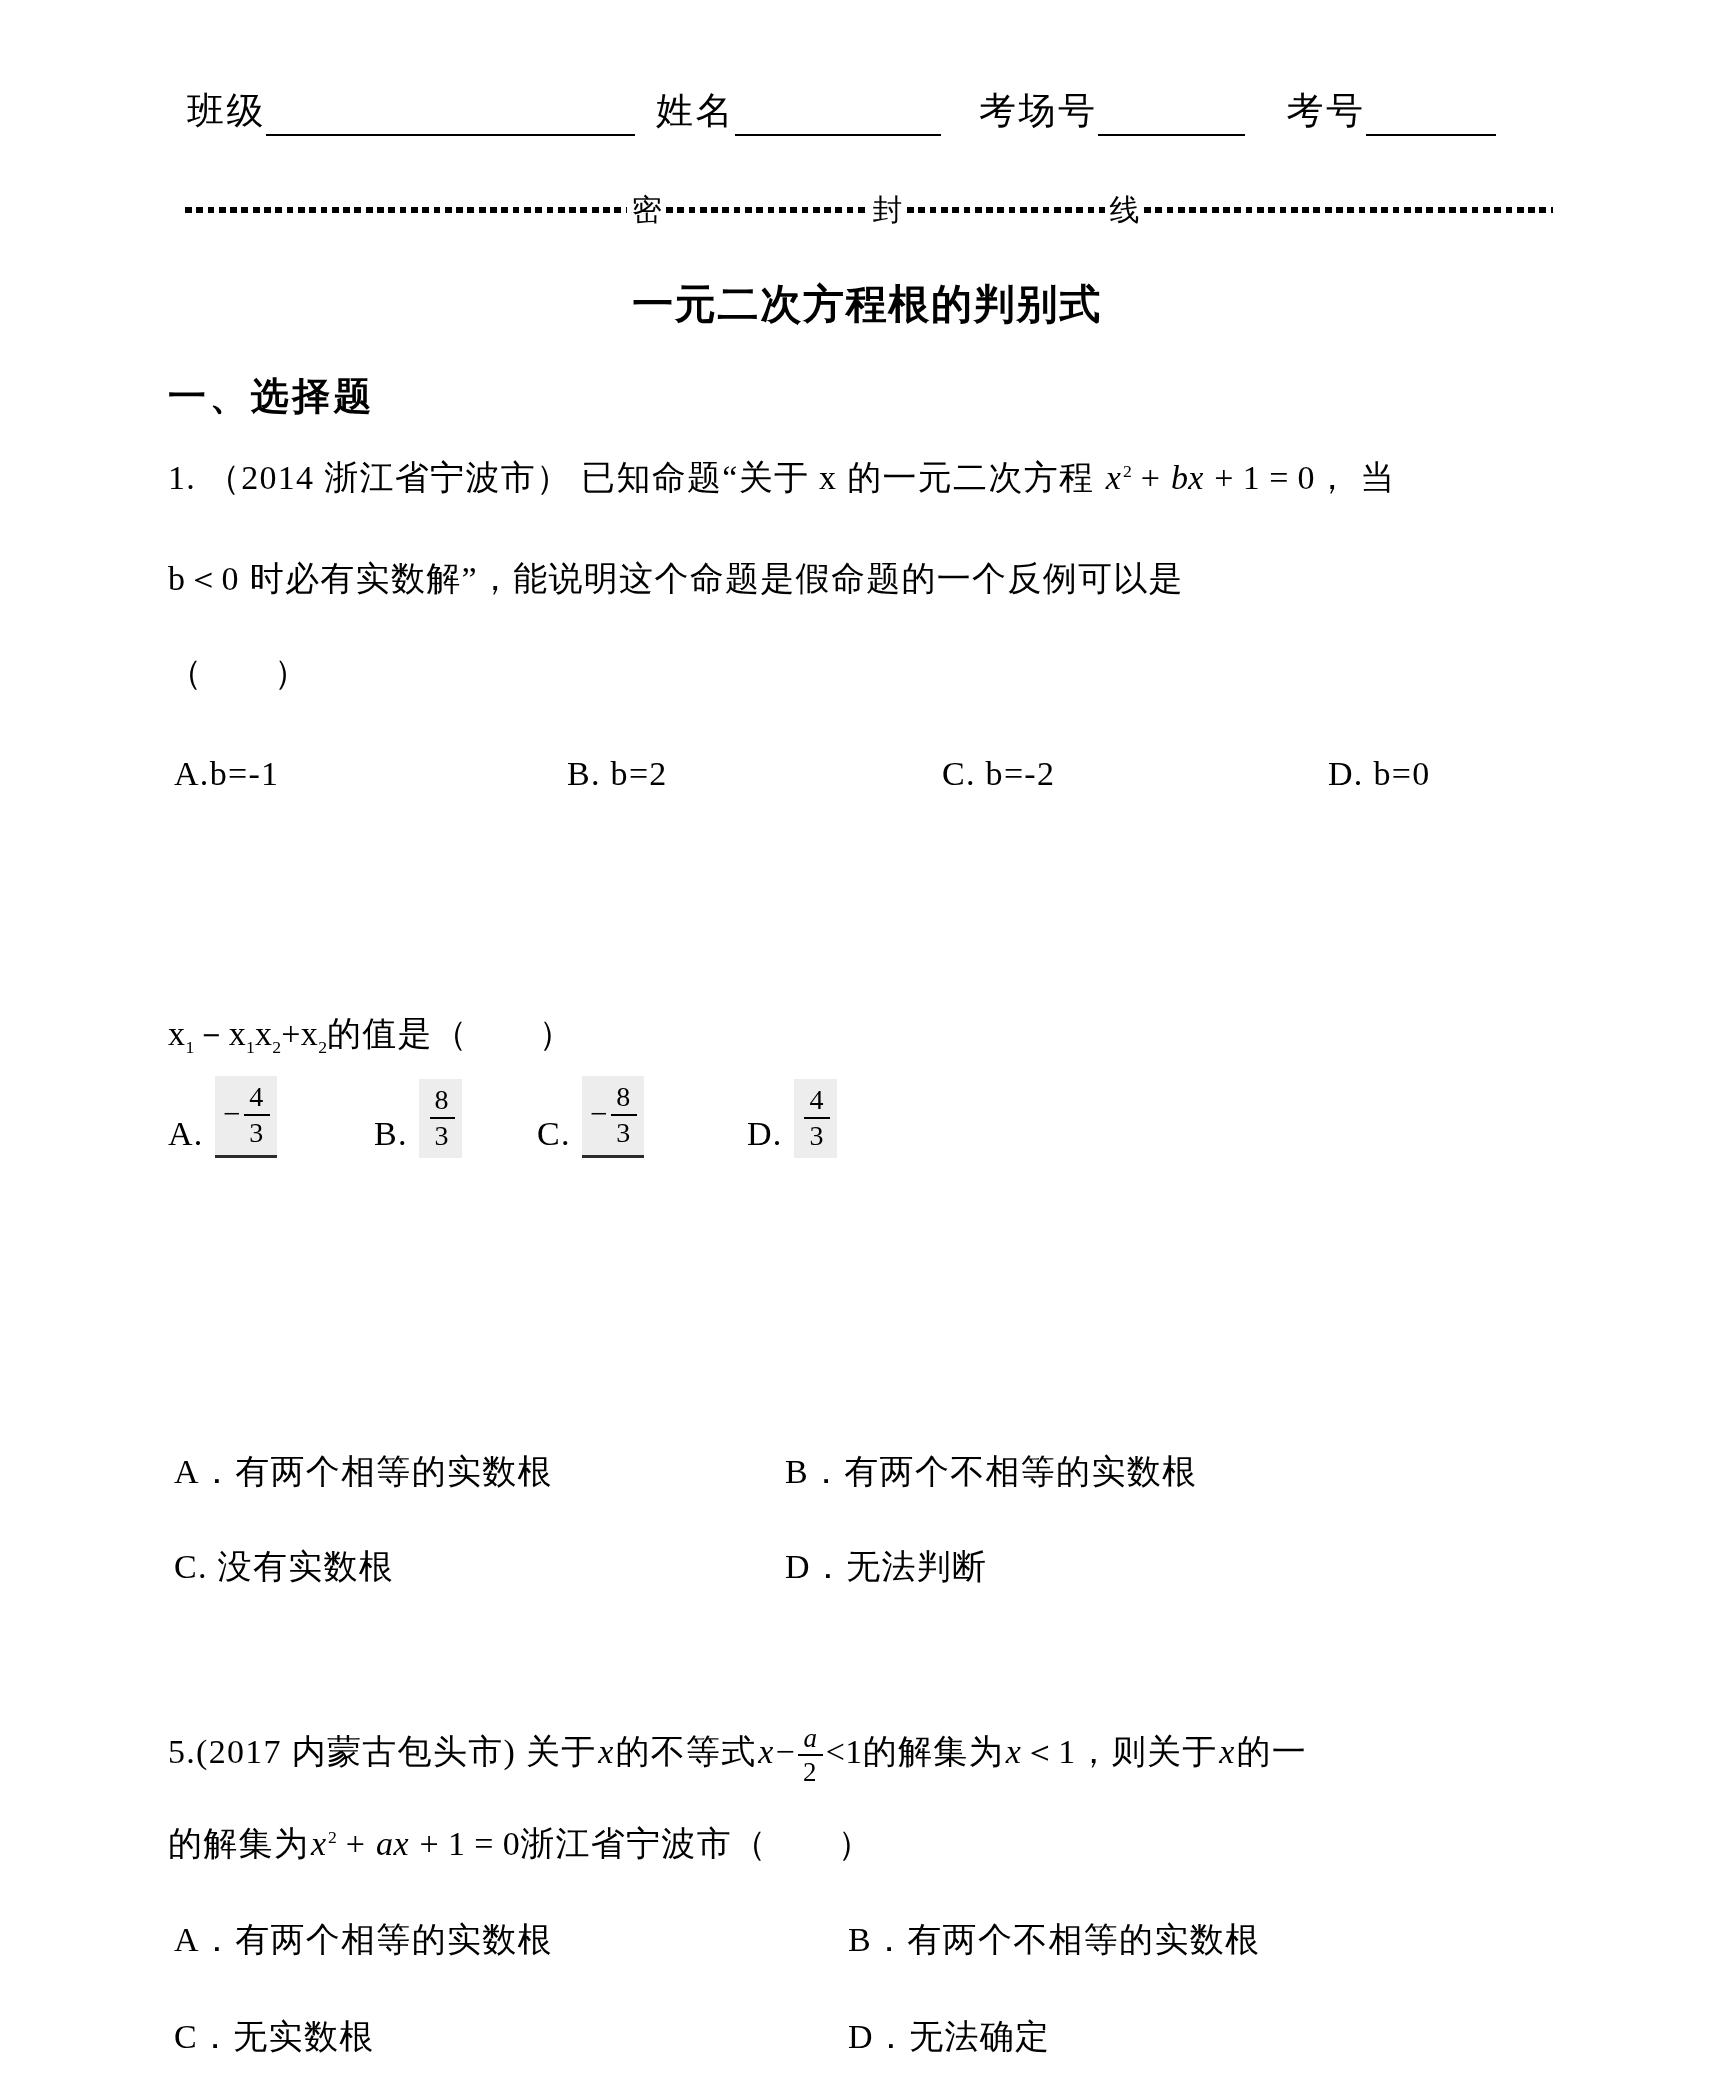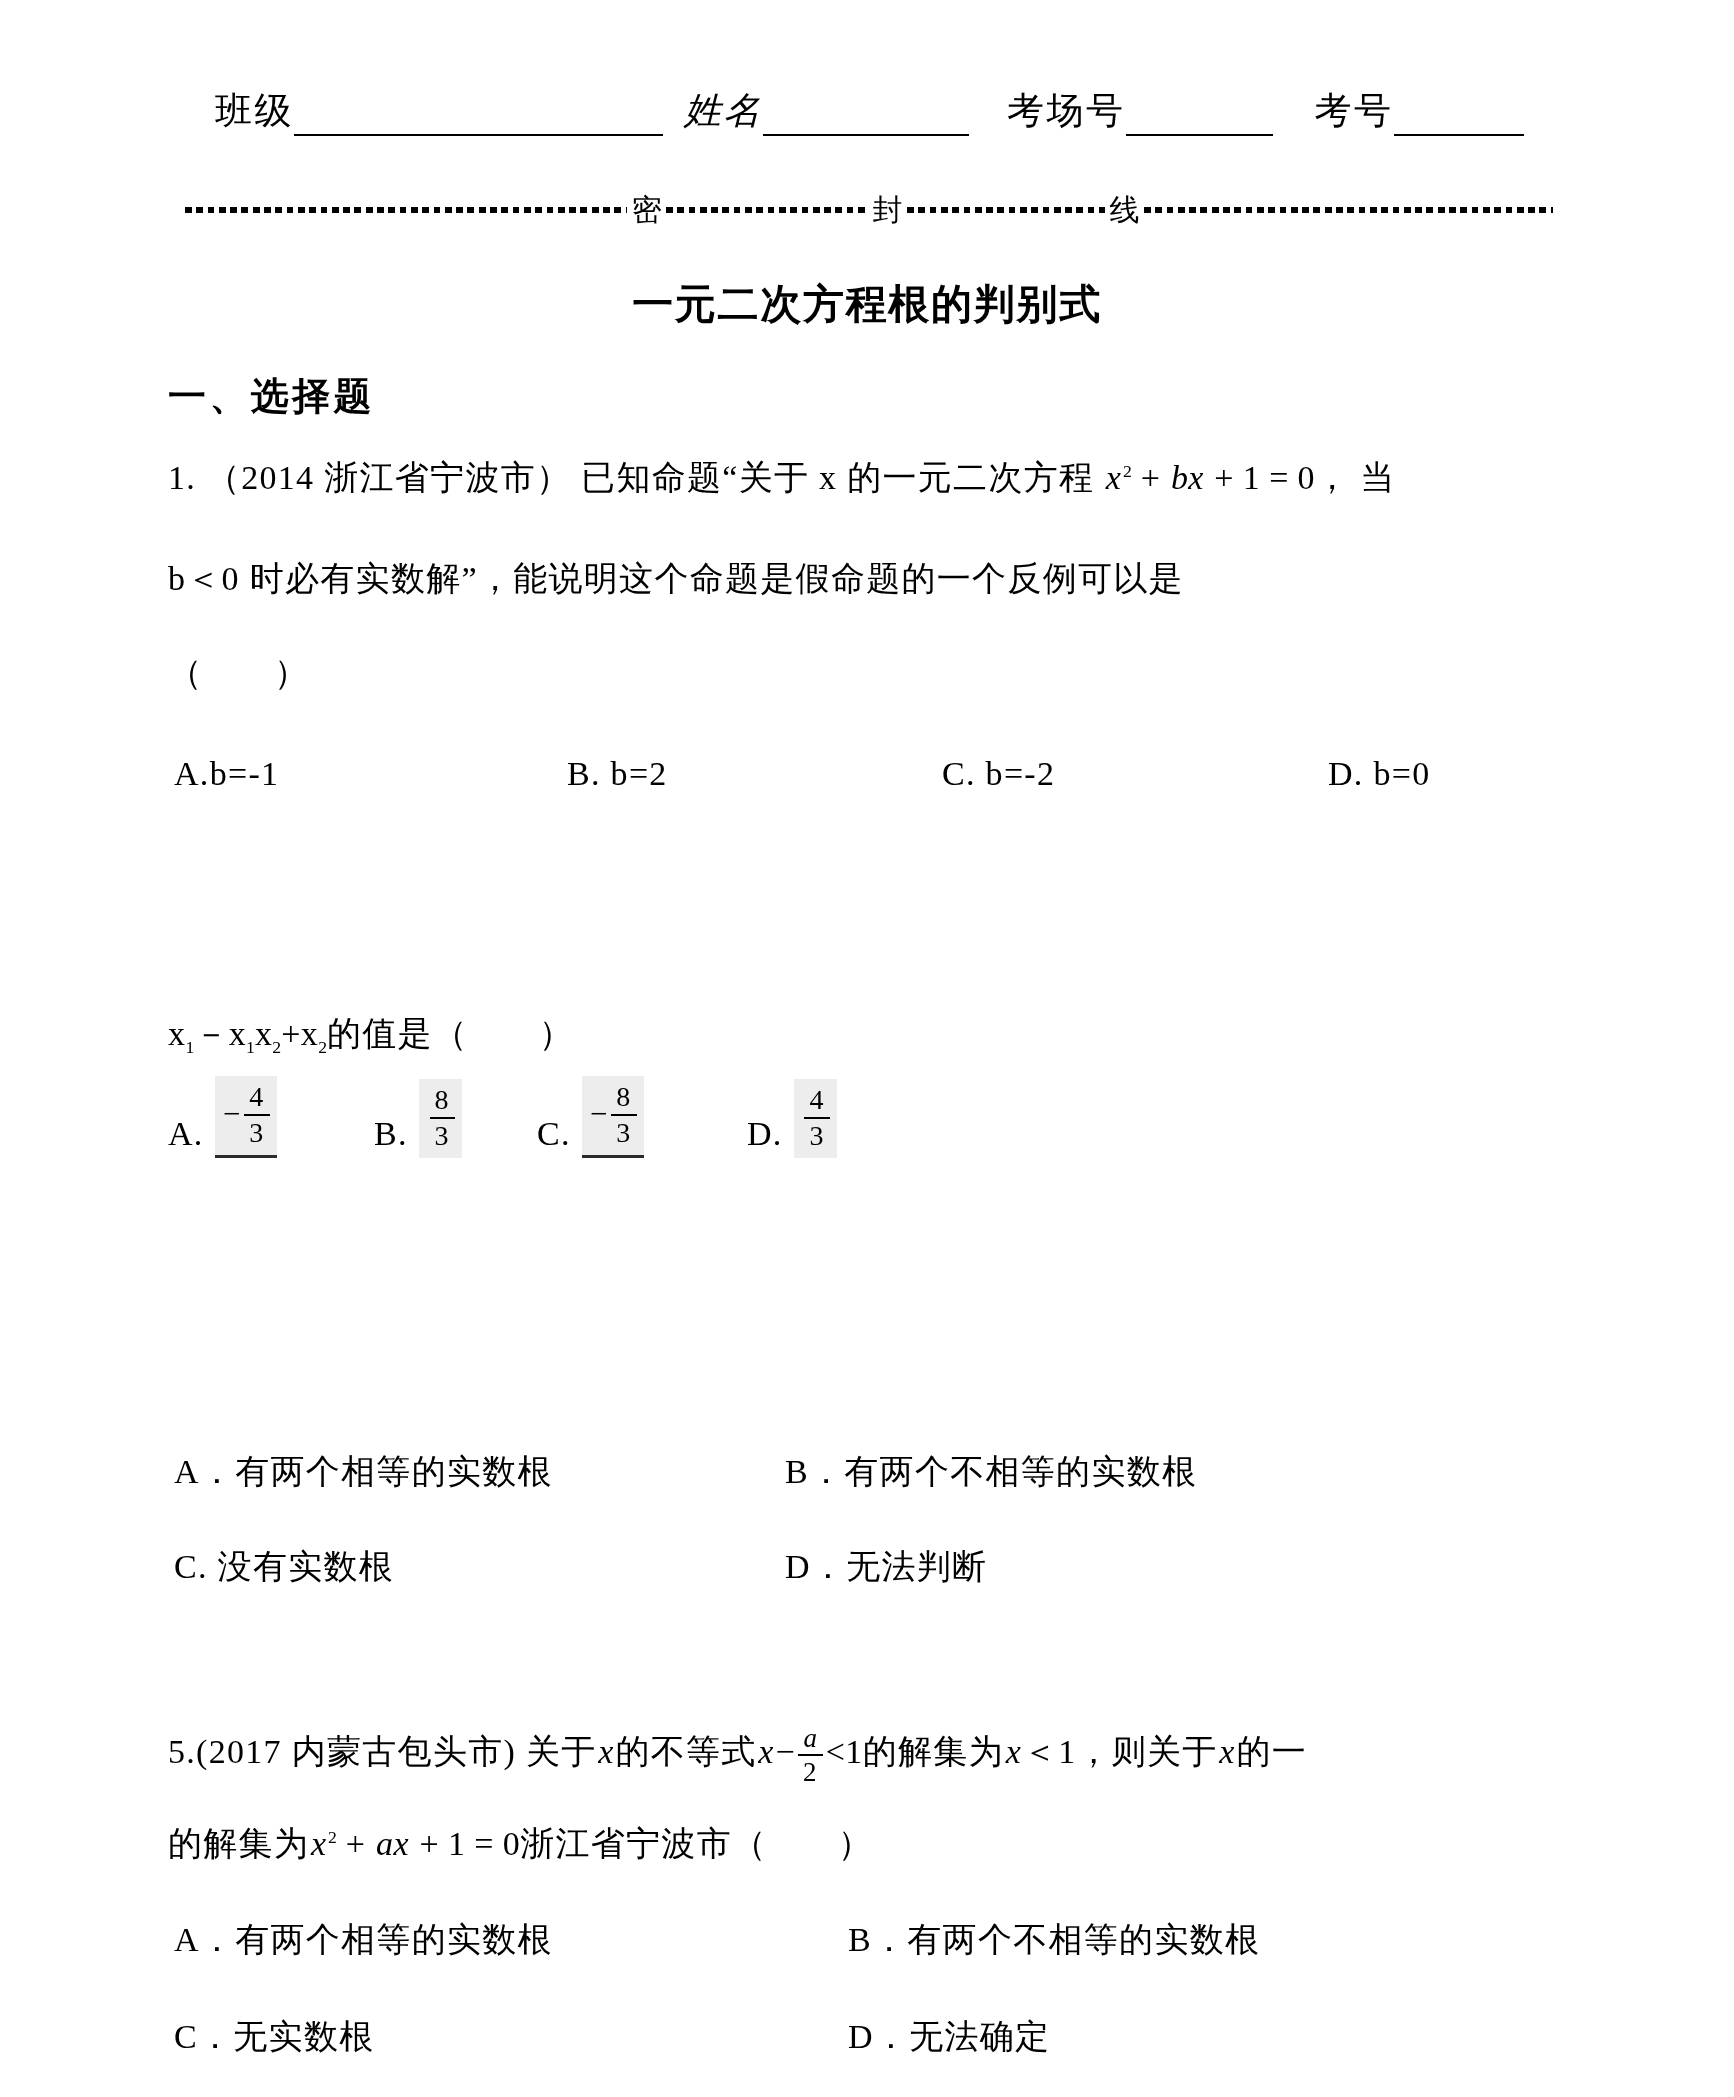--- a/index.html
+++ b/index.html
@@ -7,27 +7,27 @@
     position:relative;width:1734px;height:2453px;background:#ffffff;
     font-family:"Liberation Serif","DejaVu Serif",serif;color:#000;overflow:hidden;
   }
   .line{position:absolute;left:168px;font-size:34px;white-space:nowrap;letter-spacing:1.3px;line-height:1.25;}
   .cn{letter-spacing:1.3px;}
   .rm{letter-spacing:0.4px;}
   .it{font-style:italic;padding:0 1.7px;letter-spacing:0.4px;}
   .sup{font-size:52%;vertical-align:super;letter-spacing:0;}
   .sub{font-size:52%;vertical-align:sub;letter-spacing:0;}
   
-  .header-row{position:absolute;top:86px;left:187px;display:flex;align-items:flex-end;font-size:37px;letter-spacing:2.5px;margin-left:28px;}
+  .header-row{position:absolute;top:86px;left:187px;display:flex;align-items:flex-end;font-size:37px;letter-spacing:2.5px;}
   .blank{display:inline-block;border-bottom:2.9px solid #000;height:39px;}
   .b1{width:369px;}
   .b2{width:206px;}
   .b3{width:147px;}
   .b4{width:130px;}
-  .g1{margin-left:21px;font-style:italic;}
+  .g1{margin-left:21px;}
   .g2{margin-left:38px;}
   .g3{margin-left:42px;}
   
   .seal{position:absolute;top:185px;left:185px;width:1368px;height:50px;display:flex;align-items:center;font-size:30px;}
   .dash{height:5.5px;background:repeating-linear-gradient(90deg,#000 0 6.7px,transparent 6.7px 11.3px);}
   .d1{flex-grow:107;}
   .d2{flex-grow:49;}
   .d3{flex-grow:48;}
   .d4{flex-grow:99;}
   .sealch{padding:0 4.2px;}

